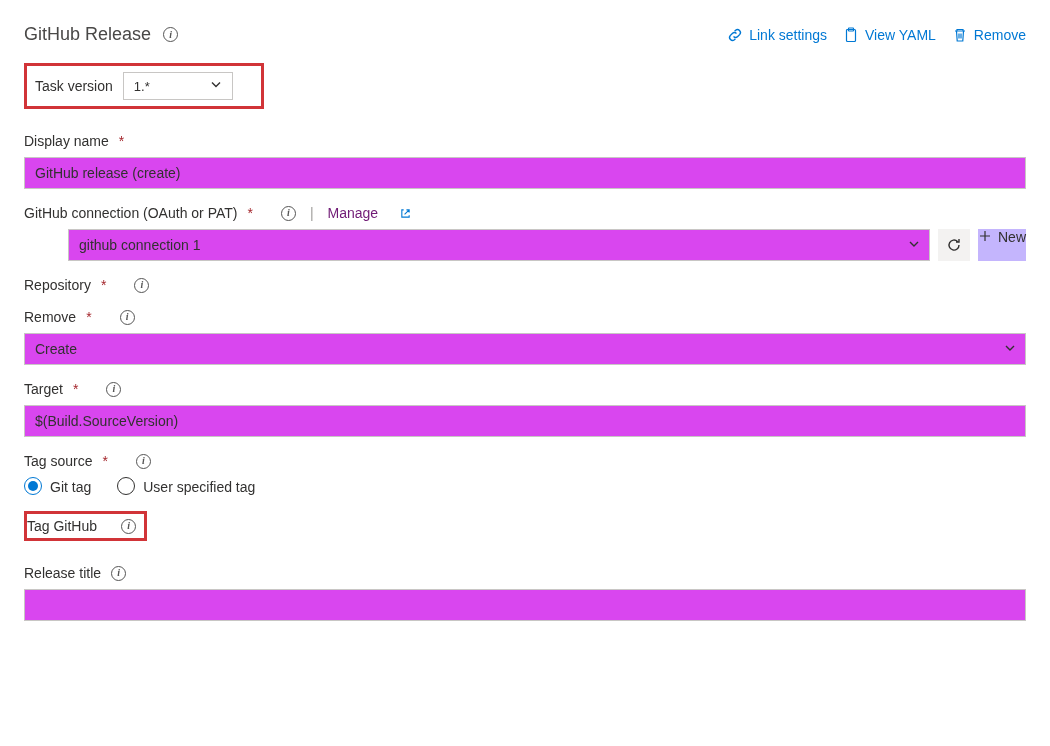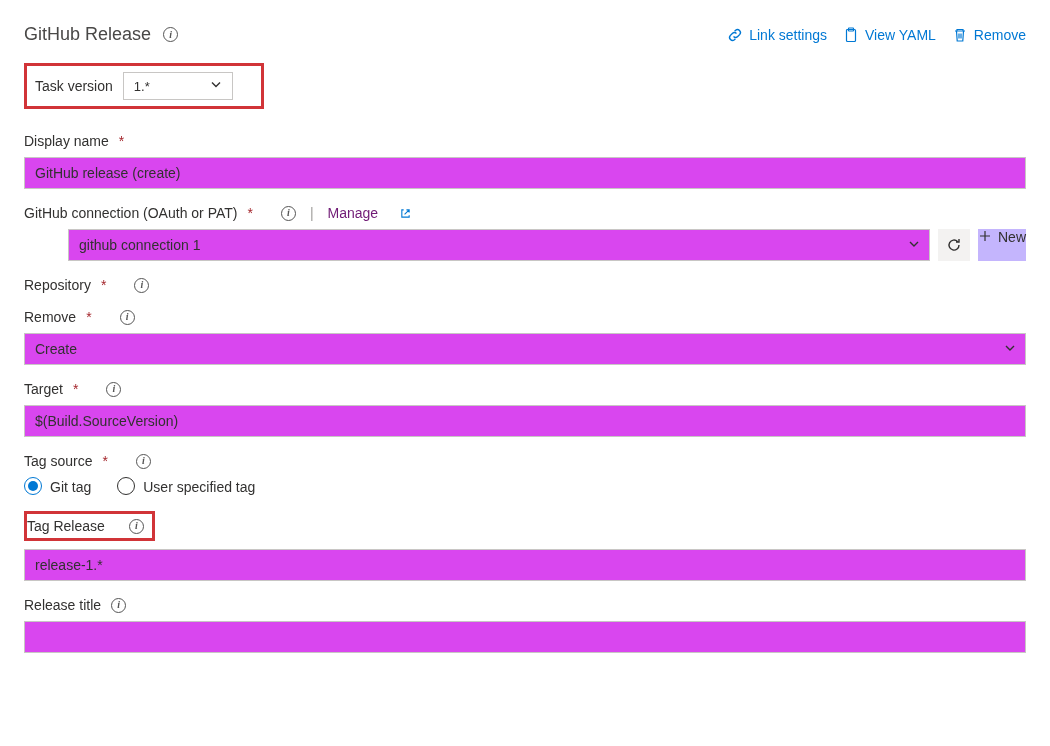--- a/index.html
+++ b/index.html
@@ -352,26 +352,25 @@
       <span class="radio-circle"></span>
       <span>User specified tag</span>
     </label>
   </div>
 </div>
 
 
 <div class="field-group">
   <div class="highlight-box-pattern">
     <div class="field-label" style="margin-bottom:0">
-      <span>Tag Release</span>
+      <span>Tag GitHub</span>
       <span style="width:4px"></span>
       <span class="info-icon">i</span>
     </div>
   </div>
-  <input class="text-input" value="release-1.*" style="">
 </div>
 
 
 <div class="field-group">
   <div class="field-label">
     <span>Release title</span>
     <span class="info-icon">i</span>
   </div>
   <input class="text-input" value="" style="">
 </div>

